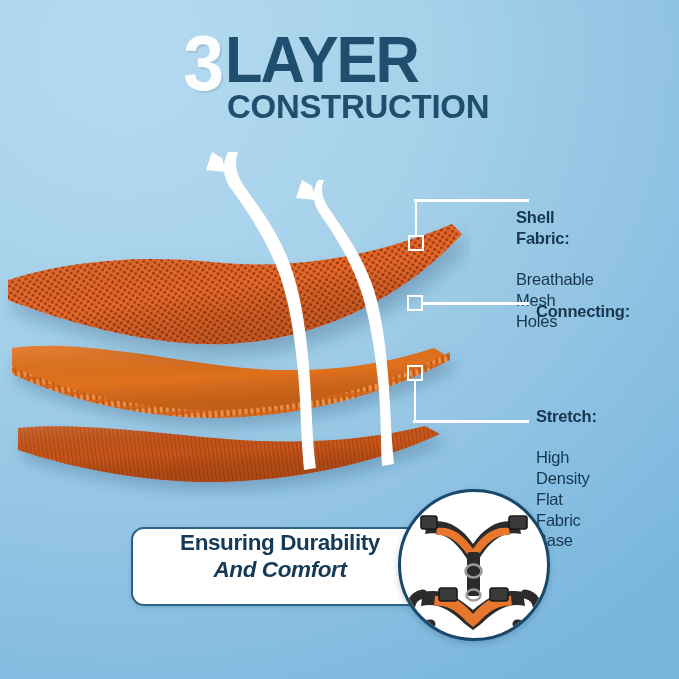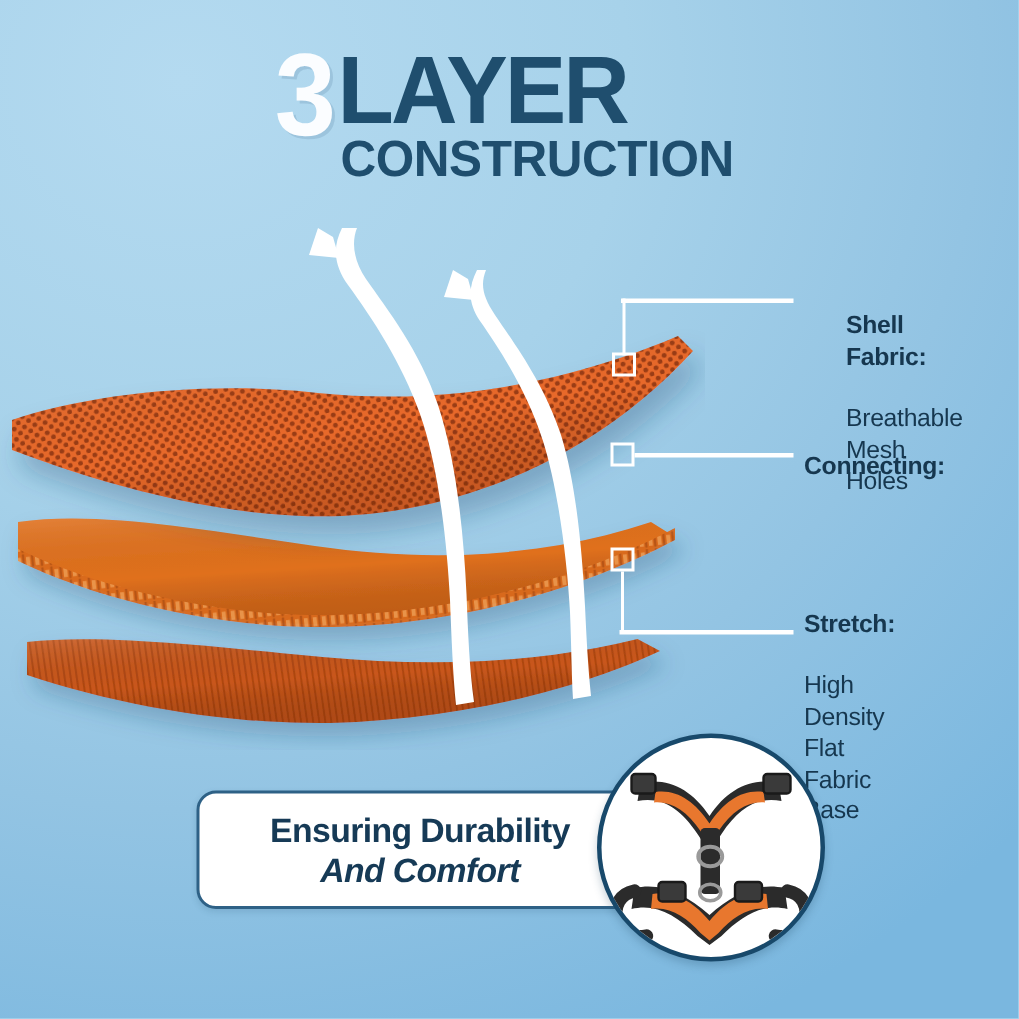--- a/index.html
+++ b/index.html
@@ -61,21 +61,21 @@
   }
   .lead{ position:absolute;background:#ffffff; }
   .lead.h{ height:2.5px; }
   .lead.v{ width:2.5px; }
 
   
   #banner{
     position:absolute;left:131px;top:527px;width:298px;height:79px;
     background:#ffffff;border:2.5px solid #2e6186;border-radius:13px;
     box-sizing:border-box;
-    display:flex;align-items:center;justify-content:center;
+    display:flex;justify-content:center;
     box-shadow:0 2px 4px rgba(40,80,110,.16);
   }
   #banner-text{
     color:#163a56;font-weight:bold;font-size:22.5px;line-height:1.2;
     text-align:center;letter-spacing:-.4px;padding:0 10px;
   }
   #banner-text span{ display:block; }
   #banner-line2{ text-align:center;font-style:italic; }
 
   
@@ -173,21 +173,21 @@
                  C362,104 342,78 330,60 C322,48 320,40 324,30 Z"></path>
         <path d="M312,36 L302,30 L296,48 L316,50 Z"></path>
       </g>
     </svg>
   </div>
 
   <div class="callout">
     <div class="marker" style="left:408px;top:235px;"></div>
     <div class="lead v" style="left:414.5px;top:199px;height:38px;"></div>
     <div class="lead h" style="left:414px;top:199px;width:115px;"></div>
-    <div class="callout-text" style="left:564px;top:186px;">
+    <div class="callout-text" style="left:516px;top:186px;">
       <b>Shell Fabric:</b>
       <span>Breathable
 Mesh Holes</span>
     </div>
   </div>
 
   <div class="callout">
     <div class="marker" style="left:407px;top:295px;"></div>
     <div class="lead h" style="left:423px;top:302px;width:106px;"></div>
     <div class="callout-text" style="left:536px;top:280px;">

